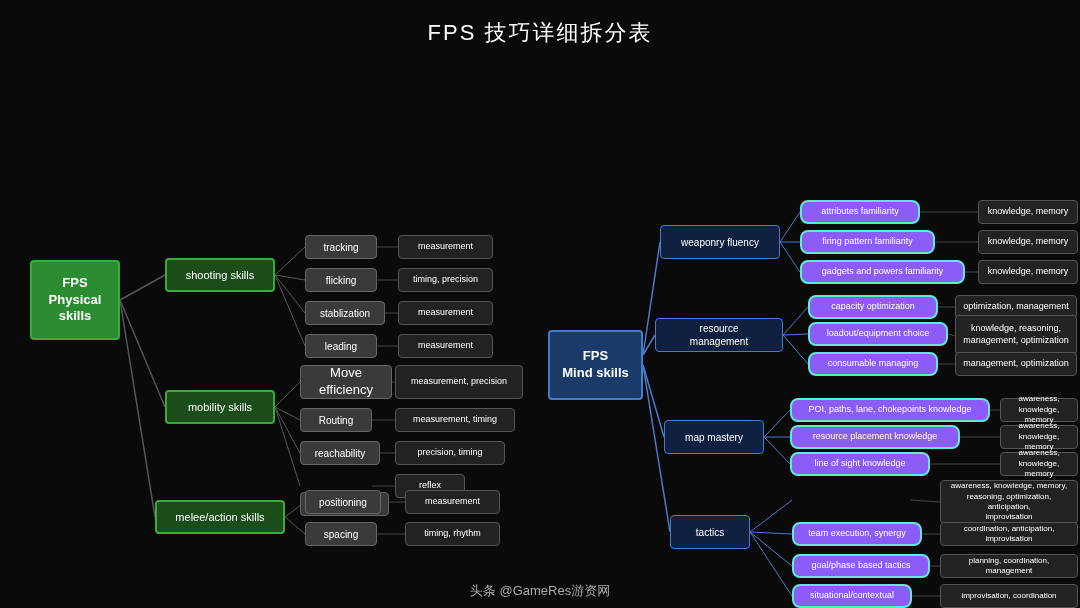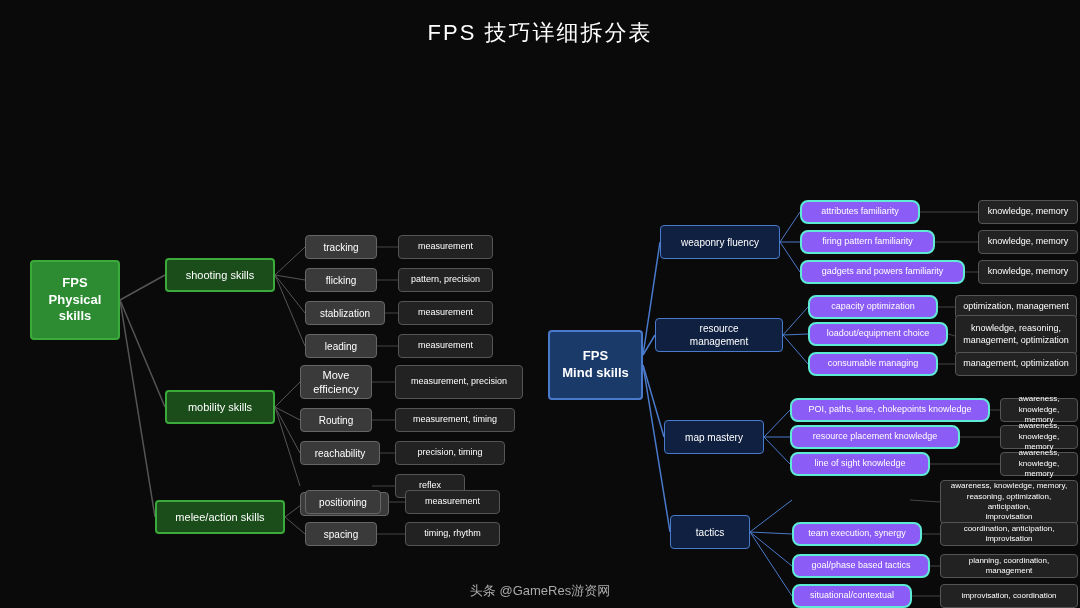--- a/index.html
+++ b/index.html
@@ -210,30 +210,30 @@
       <span>stablization</span>
     </div>
 <div class="node node-gray" style="left:305px;top:274px;width:72px;height:24px;">
       <span>leading</span>
     </div>
 
 <div class="node node-dark" style="left:398px;top:175px;width:95px;height:24px;">
       <span>measurement</span>
     </div>
 <div class="node node-dark" style="left:398px;top:208px;width:95px;height:24px;">
-      <span>pattern, precision</span>
+      <span>timing, precision</span>
     </div>
 <div class="node node-dark" style="left:398px;top:241px;width:95px;height:24px;">
       <span>measurement</span>
     </div>
 <div class="node node-dark" style="left:398px;top:274px;width:95px;height:24px;">
       <span>measurement</span>
     </div>
 
-<div class="node node-gray" style="left:300px;top:305px;width:72px;height:34px;font-size:11px;">
+<div class="node node-gray" style="left:300px;top:305px;width:92px;height:34px;font-size:13px;">
       <span style="white-space:pre-line;">Move
 efficiency</span>
     </div>
 <div class="node node-gray" style="left:300px;top:348px;width:72px;height:24px;">
       <span>Routing</span>
     </div>
 <div class="node node-gray" style="left:300px;top:381px;width:80px;height:24px;">
       <span>reachability</span>
     </div>
 <div class="node node-gray" style="left:300px;top:432px;width:89px;height:24px;">

